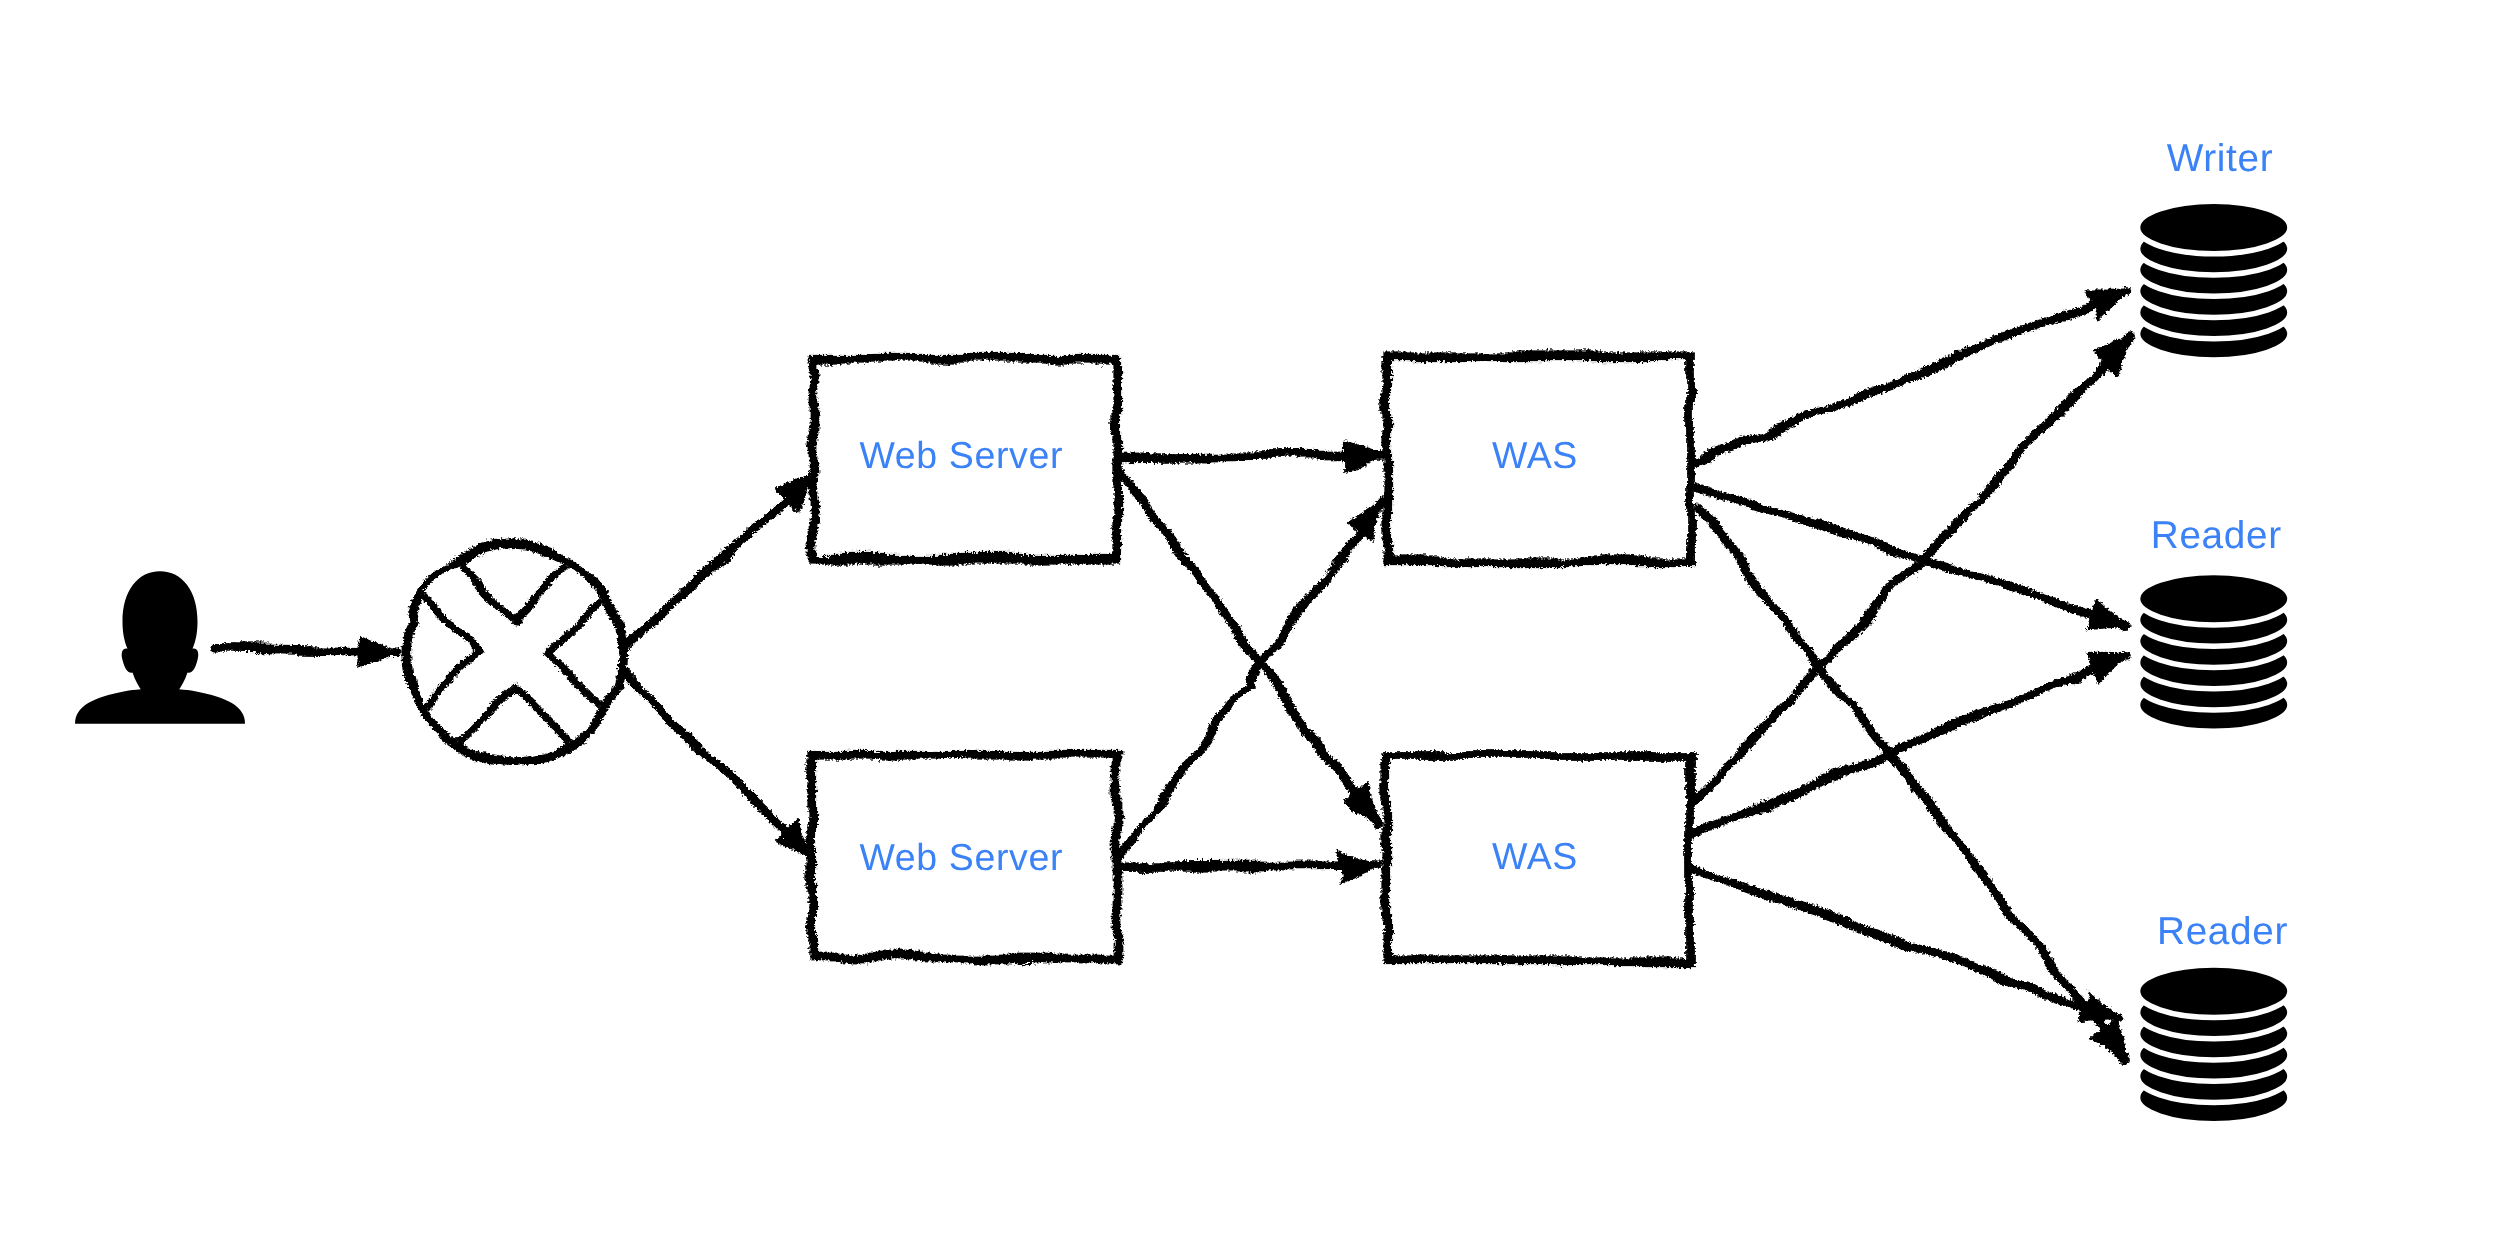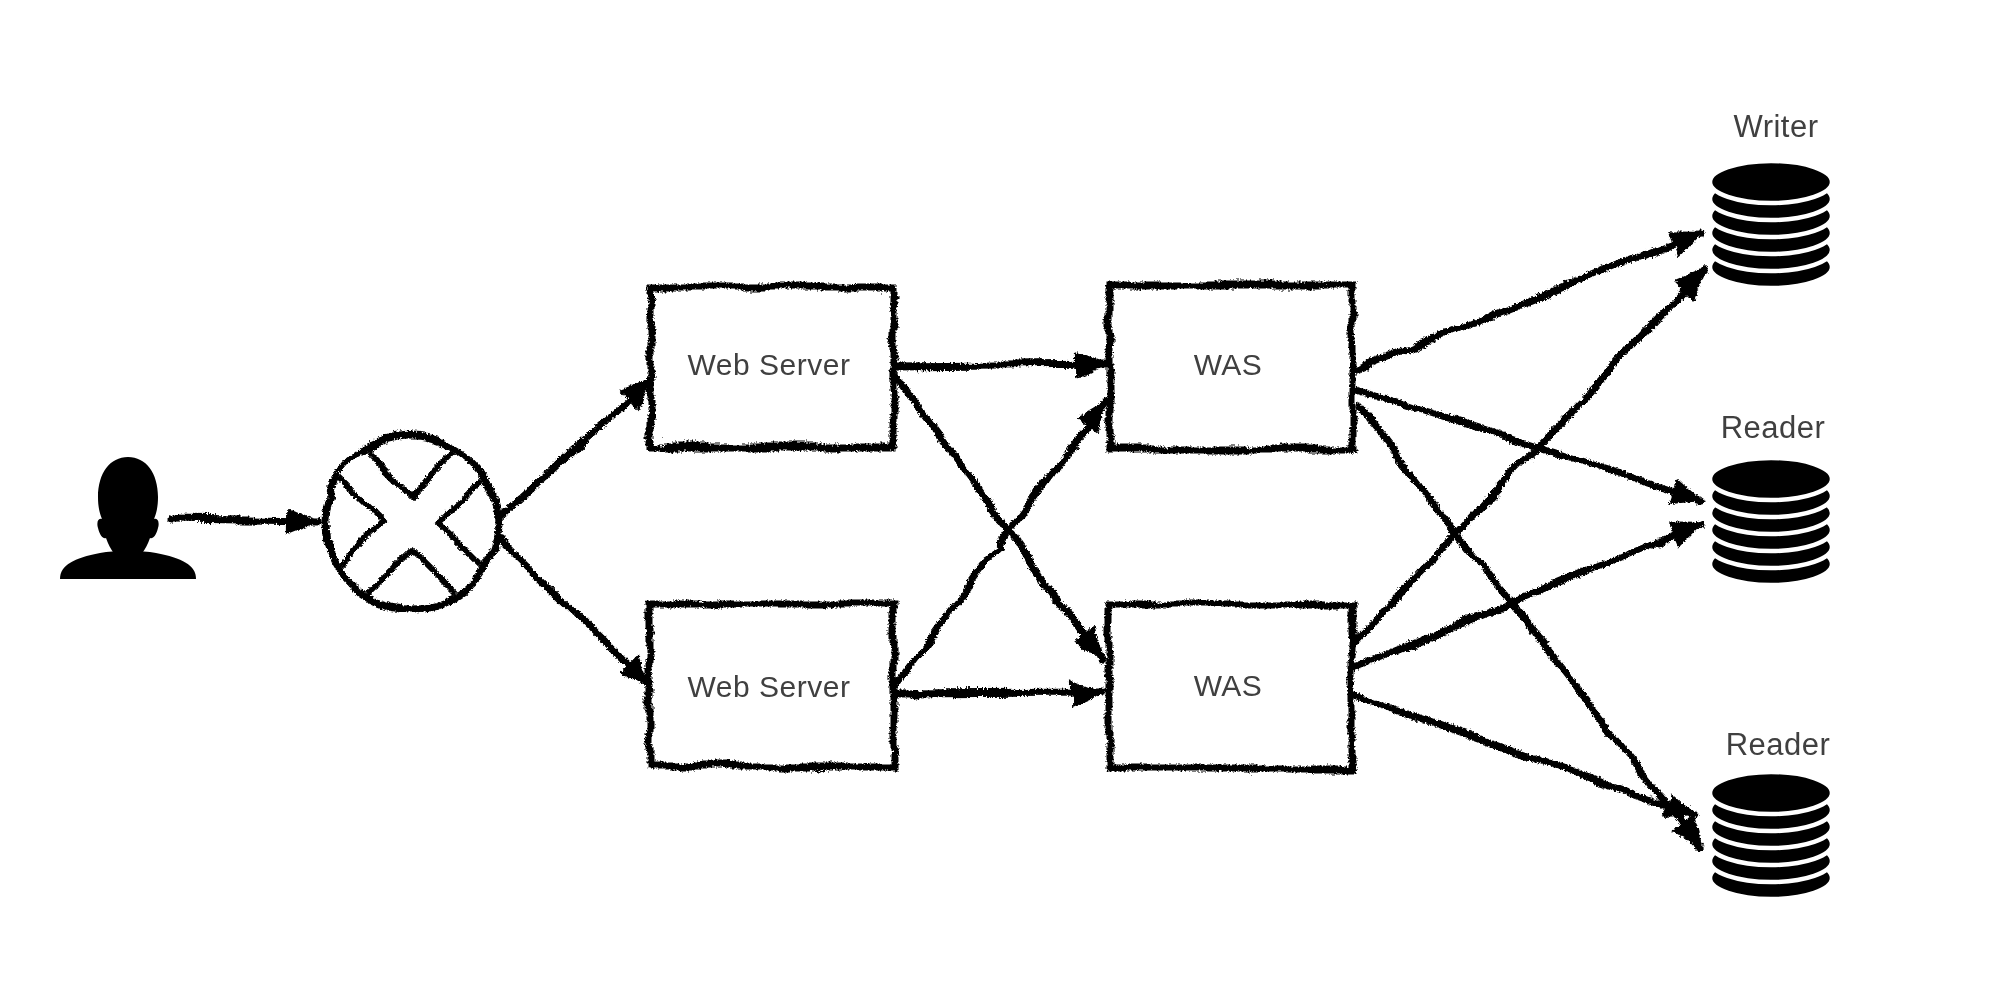--- a/index.html
+++ b/index.html
@@ -18,21 +18,21 @@
     background: #ffffff;
   }
   .stage svg {
     position: absolute;
     left: 0;
     top: 0;
   }
   .node-label {
     position: absolute;
     transform: translate(-50%, -50%);
-    color: #404040;
+    color: #3b82f6;
     font-size: 30px;
     letter-spacing: 0.5px;
     white-space: nowrap;
     user-select: none;
   }
   .db-label {
     font-size: 31px;
   }
   .lbl-ws1 { left: 769px;  top: 365px; }
   .lbl-ws2 { left: 769px;  top: 687px; }

